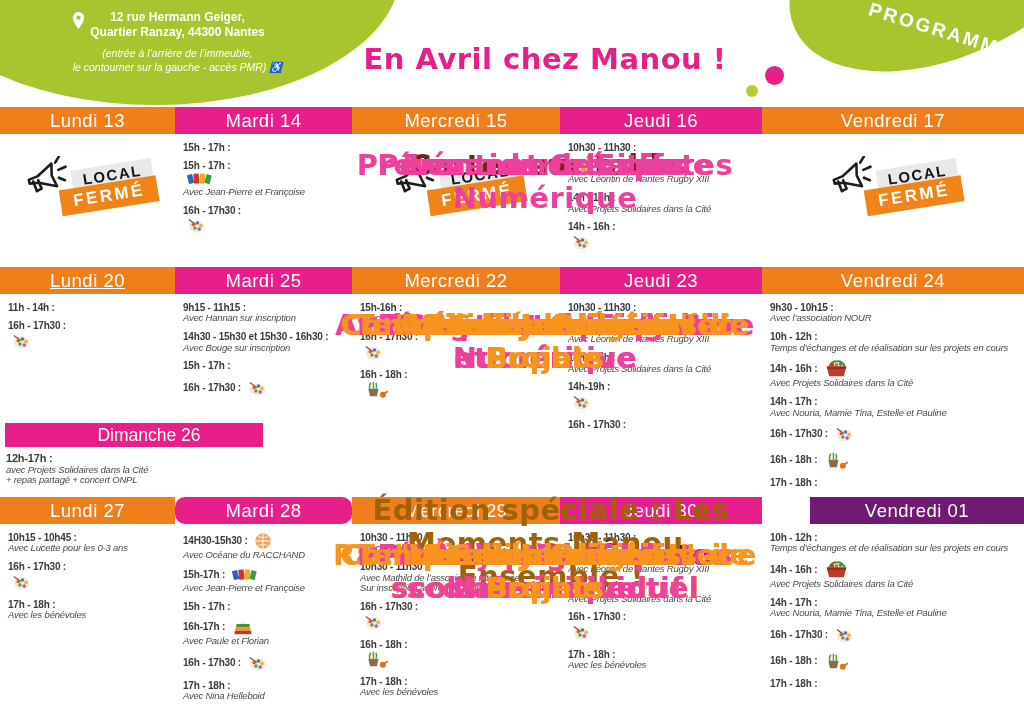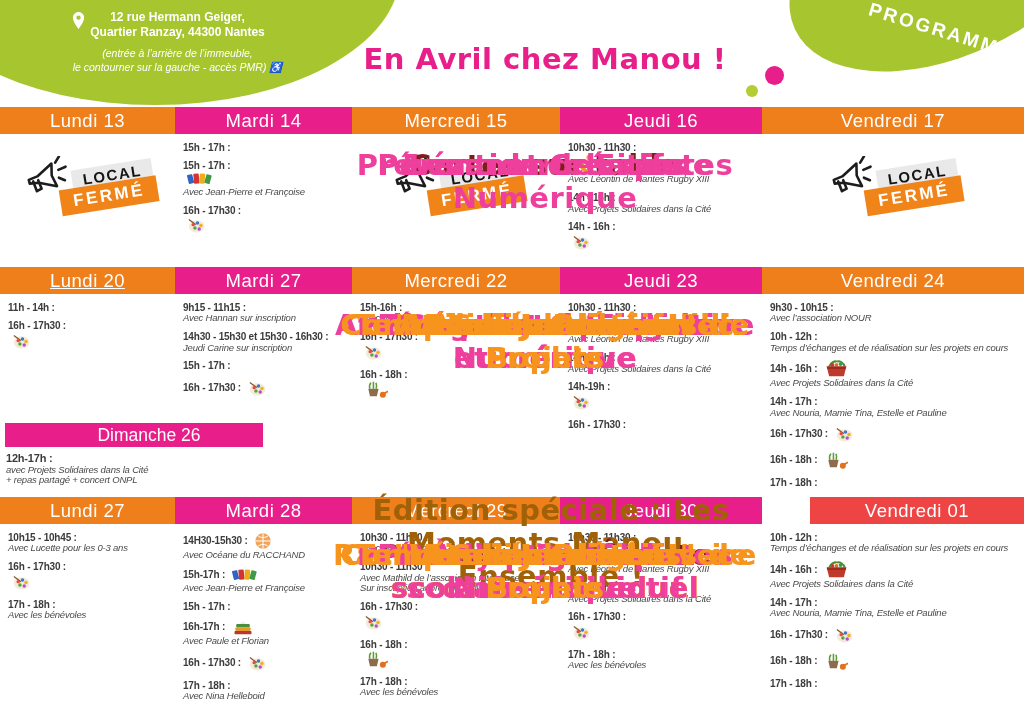--- a/index.html
+++ b/index.html
@@ -205,21 +205,21 @@
               <div><span class="local">LOCAL</span></div>
               <div><span class="ferme" style="background: rgb(240, 132, 24);">FERMÉ</span></div>
             </div>
           </div>
         </div>
       </div>
     </section>
   <section class="week week-2">
       <div class="band">
         <div class="cell" style="background: rgb(239, 127, 27); text-decoration: underline;">Lundi 20</div>
-        <div class="cell" style="background: rgb(232, 31, 138);">Mardi 27</div>
+        <div class="cell" style="background: rgb(232, 31, 138);">Mardi 25</div>
         <div class="cell" style="background: rgb(239, 127, 27);">Mercredi 22</div>
         <div class="cell" style="background: rgb(232, 31, 138);">Jeudi 23</div>
         <div class="cell" style="background: rgb(239, 127, 27);">Vendredi 24</div>
       </div>
       <div class="cols">
         <div class="day-col">
           <div class="event">
             <div class="line"><span class="time">11h - 14h :</span></div>
             <div class="line">
               <span class="title" style="color: rgb(247, 148, 29);">Commission bien vieillir</span>
@@ -244,21 +244,21 @@
             <div class="line">
               <span class="title" style="color: rgb(238, 63, 157);">Séance massage</span>
             </div>
             <div class="sub">Avec Hannan sur inscription</div>
           </div>
           <div class="event">
             <div class="line"><span class="time">14h30 - 15h30 et 15h30 - 16h30 :</span></div>
             <div class="line">
               <span class="title" style="color: rgb(238, 63, 157);">Atelier peinture intuitive et créative</span>
             </div>
-            <div class="sub">Jeudi Carine sur inscription</div>
+            <div class="sub">Avec Bouge sur inscription</div>
           </div>
           <div class="event">
             <div class="line"><span class="time">15h - 17h :</span> <span class="title" style="color: rgb(238, 63, 157);">Rencontre loisirs</span></div>
           </div>
           <div class="event">
             <div class="line"><span class="time">16h - 17h30 :</span> <span class="title" style="color: rgb(238, 63, 157);">Lézards Créatifs</span><span class="icon"><svg viewBox="0 0 24 22" width="21" height="19">
                   <ellipse cx="11" cy="12" rx="9" ry="7" fill="#f3ead8"></ellipse>
                   <path d="M2 4 L10 10" stroke="#8a5a2a" stroke-width="1.5"></path>
                   <circle cx="7" cy="10" r="2" fill="#e8484a"></circle>
                   <circle cx="12" cy="8" r="2" fill="#3a78c9"></circle>
@@ -393,24 +393,24 @@
           <div class="line"><span class="time">12h-17h  :</span> <span class="title" style="color: #a16207;">Édition spéciale : Les Moments Manou, Ensemble !</span></div>
           <div class="sub">avec Projets Solidaires dans la Cité</div>
           <div class="sub">+ repas partagé + concert ONPL</div>
         </div>
       </div>
   </section>
 
   <section class="week week-3">
       <div class="band">
         <div class="cell" style="background: rgb(239, 127, 27);">Lundi 27</div>
-        <div class="cell" style="background: rgb(232, 31, 138);">Mardi 28</div>
+        <div class="cell" style="background: rgb(232, 31, 138); border-radius: 10px;">Mardi 28</div>
         <div class="cell" style="background: rgb(239, 127, 27);">Mercredi 29</div>
         <div class="cell" style="background: rgb(232, 31, 138);">Jeudi 30</div>
-        <div class="cell" style="background: #ef4444; margin-left: 48px;">Vendredi 01</div>
+        <div class="cell" style="background: #701a75; margin-left: 48px;">Vendredi 01</div>
       </div>
       <div class="cols">
         <div class="day-col">
           <div class="event">
             <div class="line"><span class="time">10h15 - 10h45 :</span></div>
             <div class="line">
               <span class="title" style="color: rgb(247, 148, 29);">Raconte-moi une histoire</span>
             </div>
             <div class="sub">Avec Lucette pour les 0-3 ans</div>
           </div>

